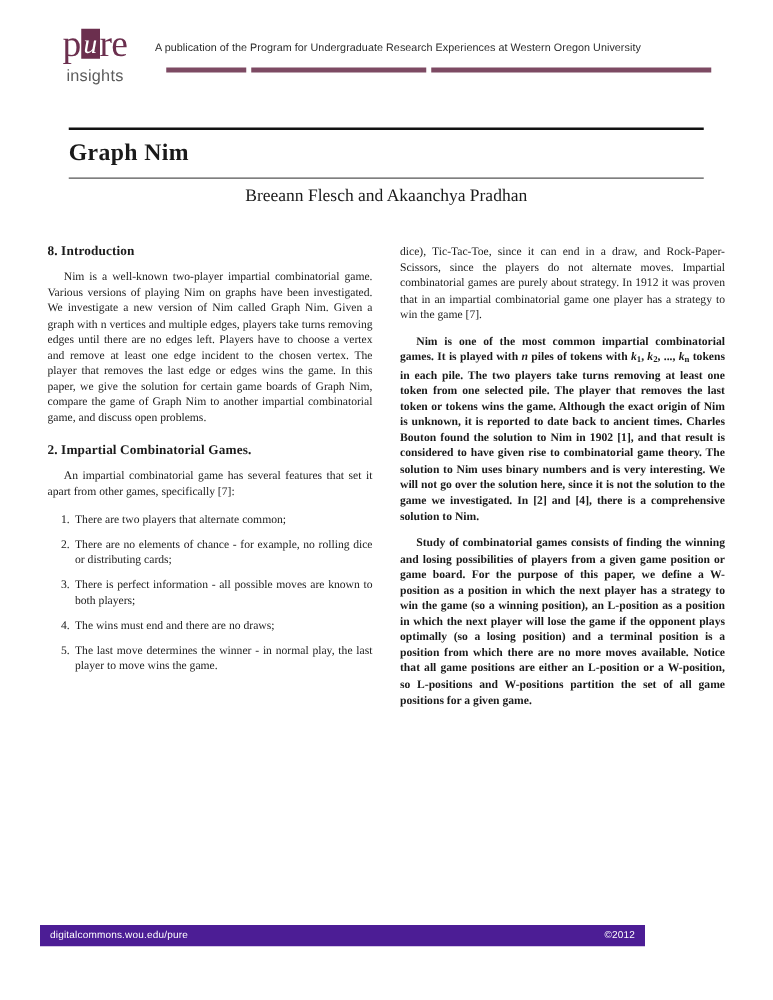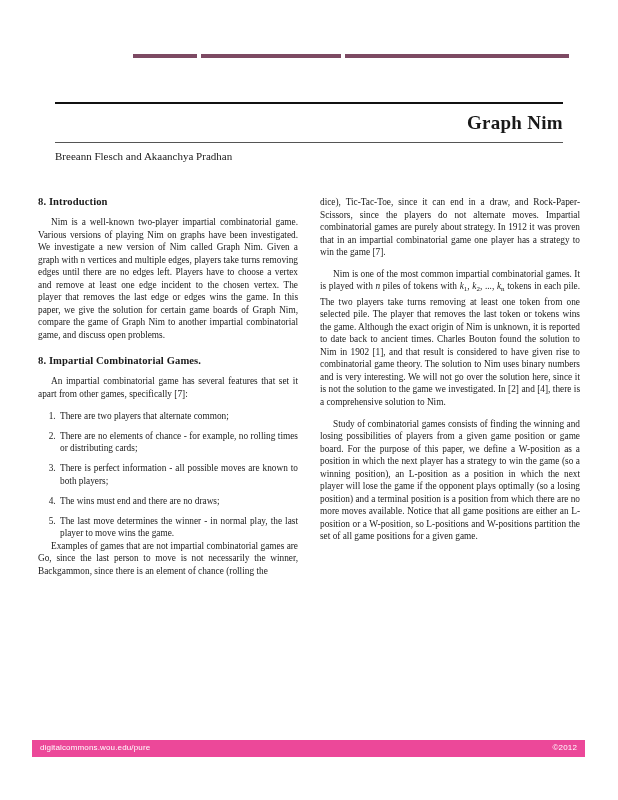--- a/index.html
+++ b/index.html
@@ -89,37 +89,38 @@
     position: absolute;
     left: 55px; top: 102px;
     width: 508px;
     height: 2px;
     background: #111111;
   }
   .paper-title {
     position: absolute;
     left: 55px; top: 112px;
     width: 508px;
-    text-align: right;
+    text-align: left;
     font-size: 19px;
     font-weight: bold;
     letter-spacing: 0.3px;
   }
   .title-rule-bottom {
     position: absolute;
     left: 55px; top: 142px;
     width: 508px;
     height: 1px;
     background: #555555;
   }
   .authors {
     position: absolute;
     left: 55px; top: 150px;
     width: 508px;
-    font-size: 11px;
+    text-align: center;
+    font-size: 14px;
     color: #1a1a1a;
   }
 
   
   .columns {
     position: absolute;
     left: 38px; top: 196px;
     width: 542px;
     display: flex;
     gap: 22px;
@@ -135,43 +136,43 @@
   }
   h2.sec.spaced { margin-top: 14px; }
   p.body {
     font-size: 9.3px;
     line-height: 12.55px;
     margin: 0;
     text-align: justify;
     text-indent: 13px;
     hyphens: manual;
   }
-  p.body + p.body { margin-top: 9px; }
+  p.body + p.body { margin-top: 9px; font-weight: bold; }
   ol.features {
     margin: 9px 0 0 0;
     padding-left: 20px;
     font-size: 9.3px;
     line-height: 12.55px;
   }
   ol.features li {
     text-align: justify;
     margin-bottom: 7.5px;
     padding-left: 2px;
   }
-  ol.features li:last-child { margin-bottom: 0; }
+  ol.features li:last-child { margin-bottom: 16px; }
   .mathvar { font-style: italic; font-family: "Liberation Serif", serif; }
   .sub { font-size: 7px; vertical-align: -0.25em; font-style: normal; }
 
   
   .footer-bar {
     position: absolute;
     left: 32px; top: 740px;
-    width: 553px;
+    width: 484px;
     height: 17px;
-    background: #ec4899;
+    background: #4c1d95;
   }
   .footer-left {
     position: absolute;
     left: 8px; top: 3px;
     font-family: "Liberation Sans", sans-serif;
     font-size: 8px;
     color: #ffffff;
     letter-spacing: 0.15px;
   }
   .footer-right {
@@ -181,21 +182,26 @@
     font-size: 8px;
     color: #ffffff;
     letter-spacing: 0.15px;
   }
 </style>
 </head>
 <body>
 
 <div class="masthead">
 
-
+  <div class="logo-block">
+    <div class="logo-word"><span>p</span><span class="u-glyph">u</span><span>re</span></div>
+    <div class="logo-sub">insights</div>
+  </div>
+
+  <div class="tagline">A publication of the Program for Undergraduate Research Experiences at Western Oregon University</div>
 
   <div class="tagline-rules">
     <span class="rule-a"></span>
     <span class="rule-b"></span>
     <span class="rule-c"></span>
   </div>
 </div>
 
 <div class="title-rule-top"></div>
 <div class="paper-title">Graph Nim</div>
@@ -203,33 +209,32 @@
 <div class="authors">Breeann Flesch and Akaanchya Pradhan</div>
 
 <div class="columns">
 
   <div class="col">
 
     <h2 class="sec">8.  Introduction</h2>
 
     <p class="body">Nim is a well-known two-player impartial combinatorial game. Various versions of playing Nim on graphs have been investigated. We investigate a new version of Nim called Graph Nim. Given a graph with n vertices and multiple edges, players take turns removing edges until there are no edges left. Players have to choose a vertex and remove at least one edge incident to the chosen vertex. The player that removes the last edge or edges wins the game. In this paper, we give the solution for certain game boards of Graph Nim, compare the game of Graph Nim to another impartial combinatorial game, and discuss open problems.</p>
 
-    <h2 class="sec spaced">8.  Impartial Combinatorial Games.</h2>
+    <h2 class="sec spaced">2.  Impartial Combinatorial Games.</h2>
 
     <p class="body">An impartial combinatorial game has several features that set it apart from other games, specifically [7]:</p>
 
     <ol class="features">
       <li>There are two players that alternate common;</li>
-      <li>There are no elements of chance - for example, no rolling times or distributing cards;</li>
+      <li>There are no elements of chance - for example, no rolling dice or distributing cards;</li>
       <li>There is perfect information - all possible moves are known to both players;</li>
       <li>The wins must end and there are no draws;</li>
       <li>The last move determines the winner - in normal play, the last player to move wins the game.</li>
     </ol>
 
-    <p class="body">Examples of games that are not impartial combinatorial games are Go, since the last person to move is not necessarily the winner, Backgammon, since there is an element of chance (rolling the</p>
   </div>
 
   <div class="col">
 
     <p class="body" style="text-indent:0">dice), Tic-Tac-Toe, since it can end in a draw, and Rock-Paper-Scissors, since the players do not alternate moves. Impartial combinatorial games are purely about strategy. In 1912 it was proven that in an impartial combinatorial game one player has a strategy to win the game [7].</p>
 
     <p class="body"><span>Nim is one of the most common impartial combinatorial games. It is played with </span><span class="mathvar">n</span><span> piles of tokens with </span><span class="mathvar">k</span><span class="sub">1</span>,&nbsp;<span class="mathvar">k</span><span class="sub">2</span><span>, ..., </span><span class="mathvar">k</span><span class="sub">n</span><span> tokens in each pile. The two players take turns removing at least one token from one selected pile. The player that removes the last token or tokens wins the game. Although the exact origin of Nim is unknown, it is reported to date back to ancient times. Charles Bouton found the solution to Nim in 1902 [1], and that result is considered to have given rise to combinatorial game theory. The solution to Nim uses binary numbers and is very interesting. We will not go over the solution here, since it is not the solution to the game we investigated. In [2] and [4], there is a comprehensive solution to Nim.</span></p>
 
     <p class="body">Study of combinatorial games consists of finding the winning and losing possibilities of players from a given game position or game board. For the purpose of this paper, we define a W-position as a position in which the next player has a strategy to win the game (so a winning position), an L-position as a position in which the next player will lose the game if the opponent plays optimally (so a losing position) and a terminal position is a position from which there are no more moves available. Notice that all game positions are either an L-position or a W-position, so L-positions and W-positions partition the set of all game positions for a given game.</p>
 

